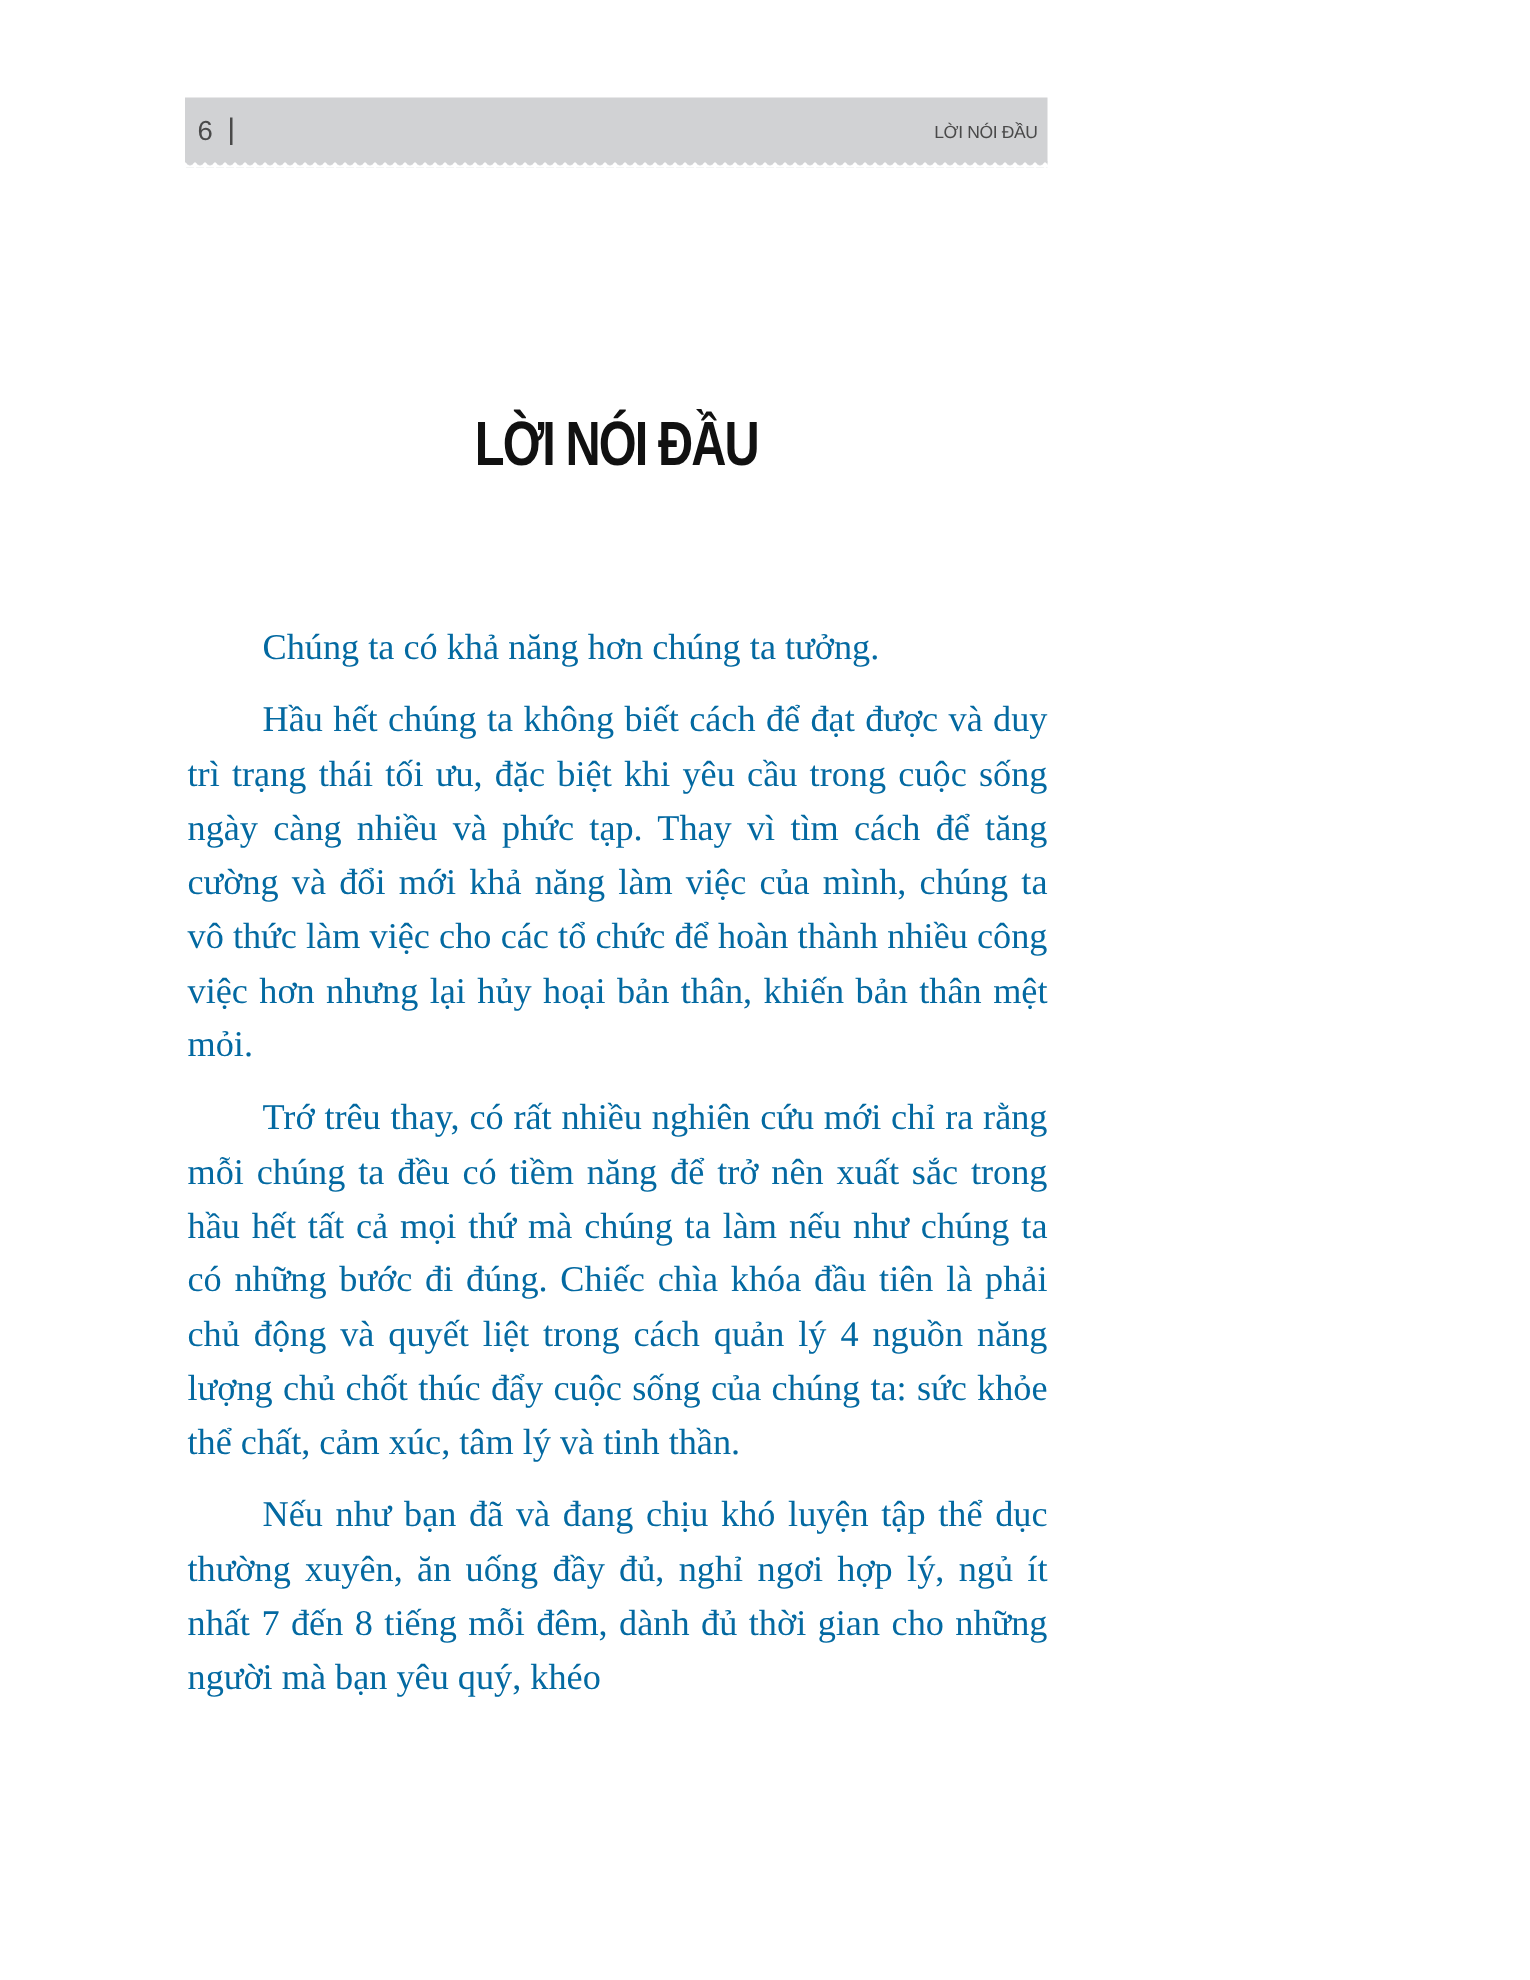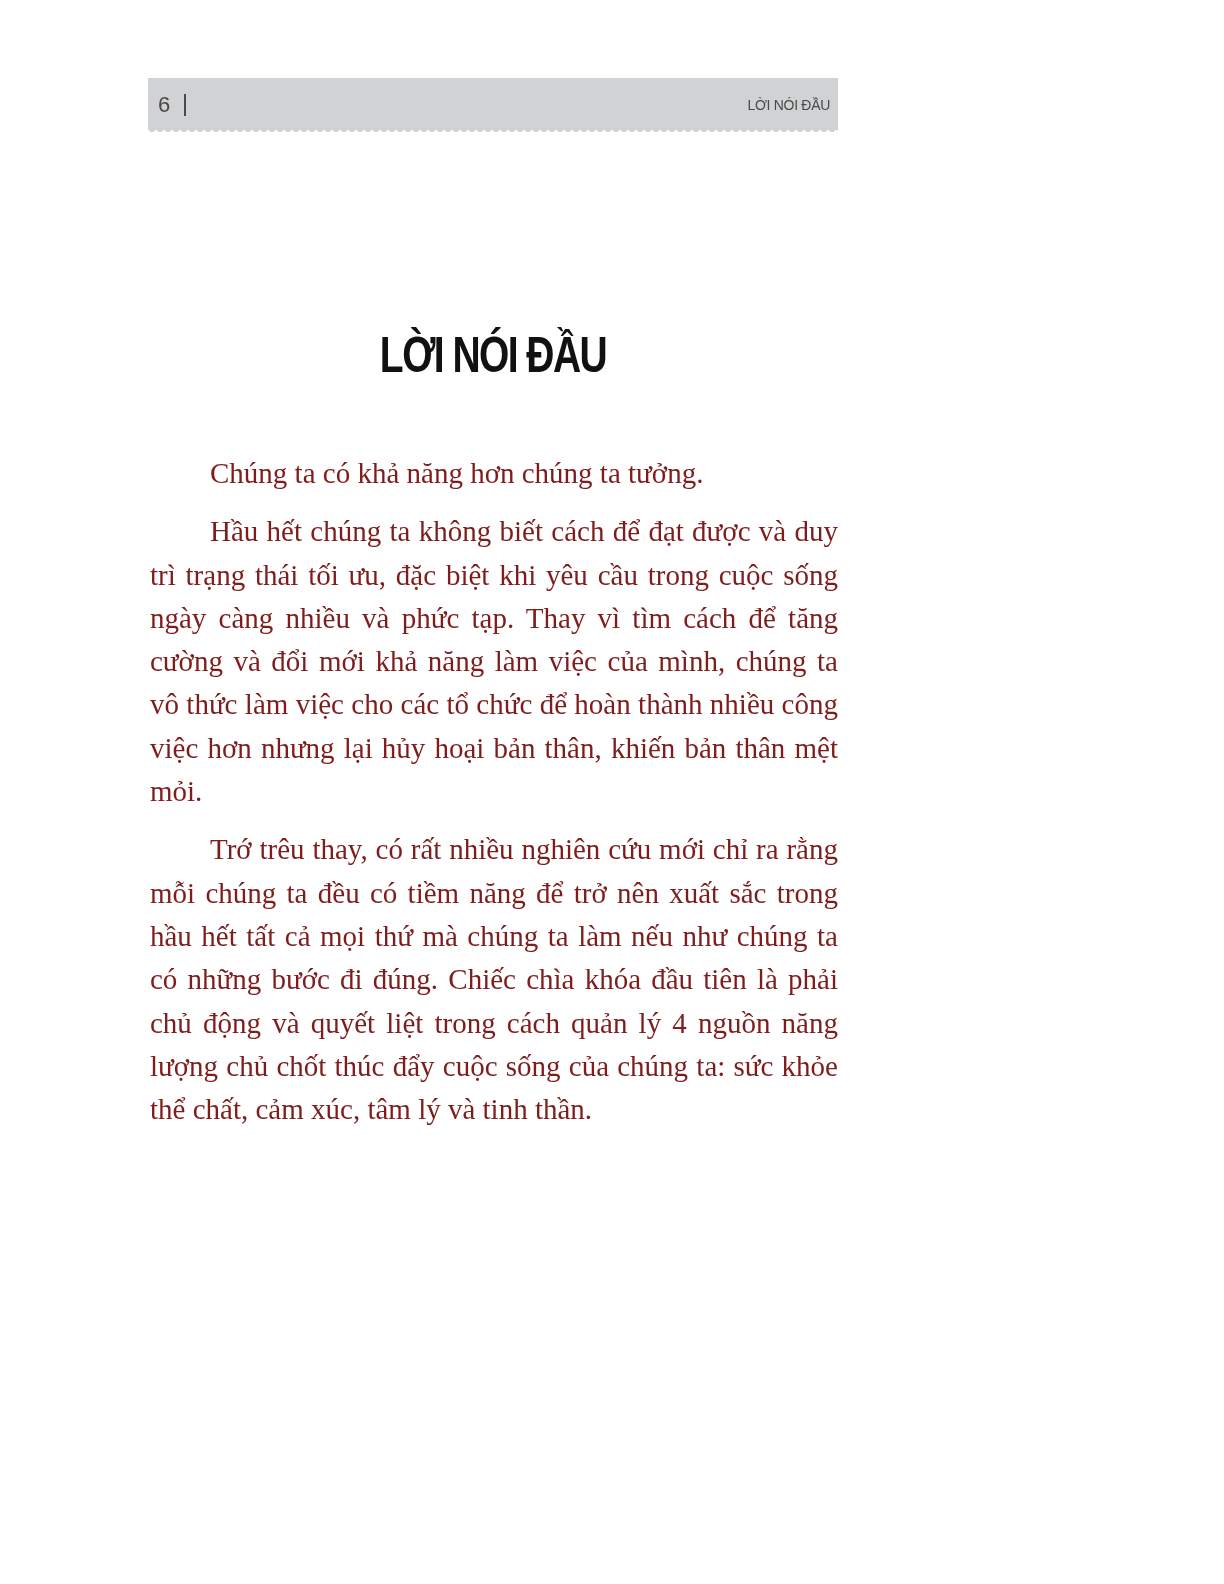--- a/index.html
+++ b/index.html
@@ -69,26 +69,26 @@
       font-weight: bold;
       font-size: 50px;
       letter-spacing: -2px;
       transform: scaleX(0.78);
       transform-origin: center;
       color: #111111;
     }
     .body-text {
       position: absolute;
       left: 150px;
-      top: 452px;
+      top: 497px;
       width: 688px;
       font-family: "DejaVu Serif", "Liberation Serif", serif;
       font-size: 26.5px;
       line-height: 43.3px;
-      color: #7f1d1d;
+      color: #0369a1;
     }
     .body-text p {
       margin: 0 0 15px 0;
       text-indent: 60px;
       text-align: justify;
       text-align-last: left;
       font-family: "Liberation Serif", serif;
       font-size: 29px;
     }
   </style>
@@ -100,13 +100,14 @@
   <span class="header-sep"></span>
   <span class="running-title">LỜI NÓI ĐẦU</span>
 </div>
 
 <h1 class="chapter-title">LỜI NÓI ĐẦU</h1>
 
 <div class="body-text">
   <p>Chúng ta có khả năng hơn chúng ta tưởng.</p>
   <p>Hầu hết chúng ta không biết cách để đạt được và duy trì trạng thái tối ưu, đặc biệt khi yêu cầu trong cuộc sống ngày càng nhiều và phức tạp. Thay vì tìm cách để tăng cường và đổi mới khả năng làm việc của mình, chúng ta vô thức làm việc cho các tổ chức để hoàn thành nhiều công việc hơn nhưng lại hủy hoại bản thân, khiến bản thân mệt mỏi.</p>
   <p>Trớ trêu thay, có rất nhiều nghiên cứu mới chỉ ra rằng mỗi chúng ta đều có tiềm năng để trở nên xuất sắc trong hầu hết tất cả mọi thứ mà chúng ta làm nếu như chúng ta có những bước đi đúng. Chiếc chìa khóa đầu tiên là phải chủ động và quyết liệt trong cách quản lý 4 nguồn năng lượng chủ chốt thúc đẩy cuộc sống của chúng ta: sức khỏe thể chất, cảm xúc, tâm lý và tinh thần.</p>
+  <p>Nếu như bạn đã và đang chịu khó luyện tập thể dục thường xuyên, ăn uống đầy đủ, nghỉ ngơi hợp lý, ngủ ít nhất 7 đến 8 tiếng mỗi đêm, dành đủ thời gian cho những người mà bạn yêu quý, khéo</p>
 </div>
 
 </body></html>

